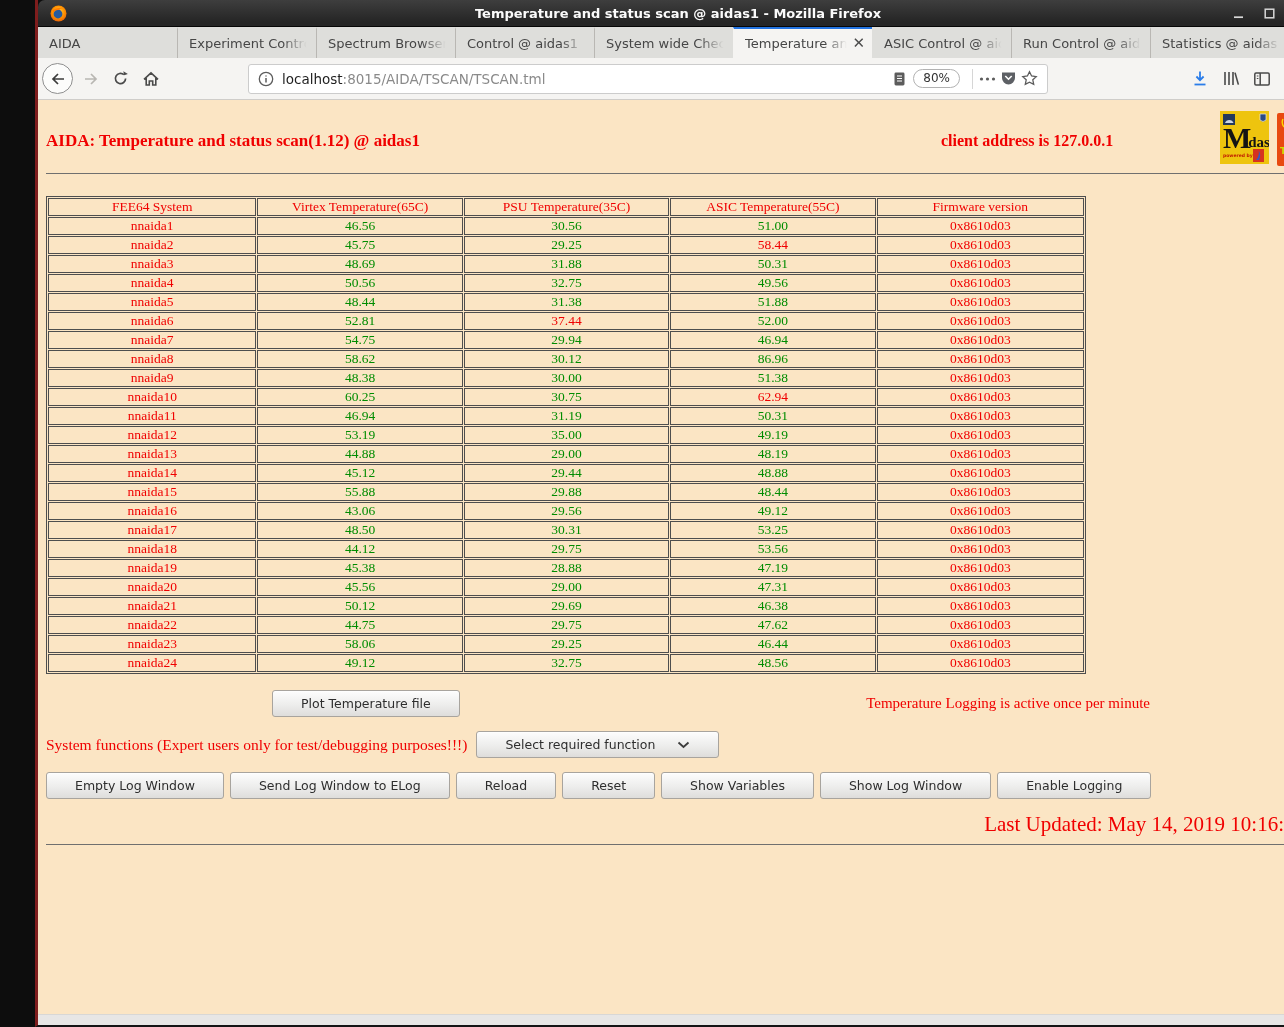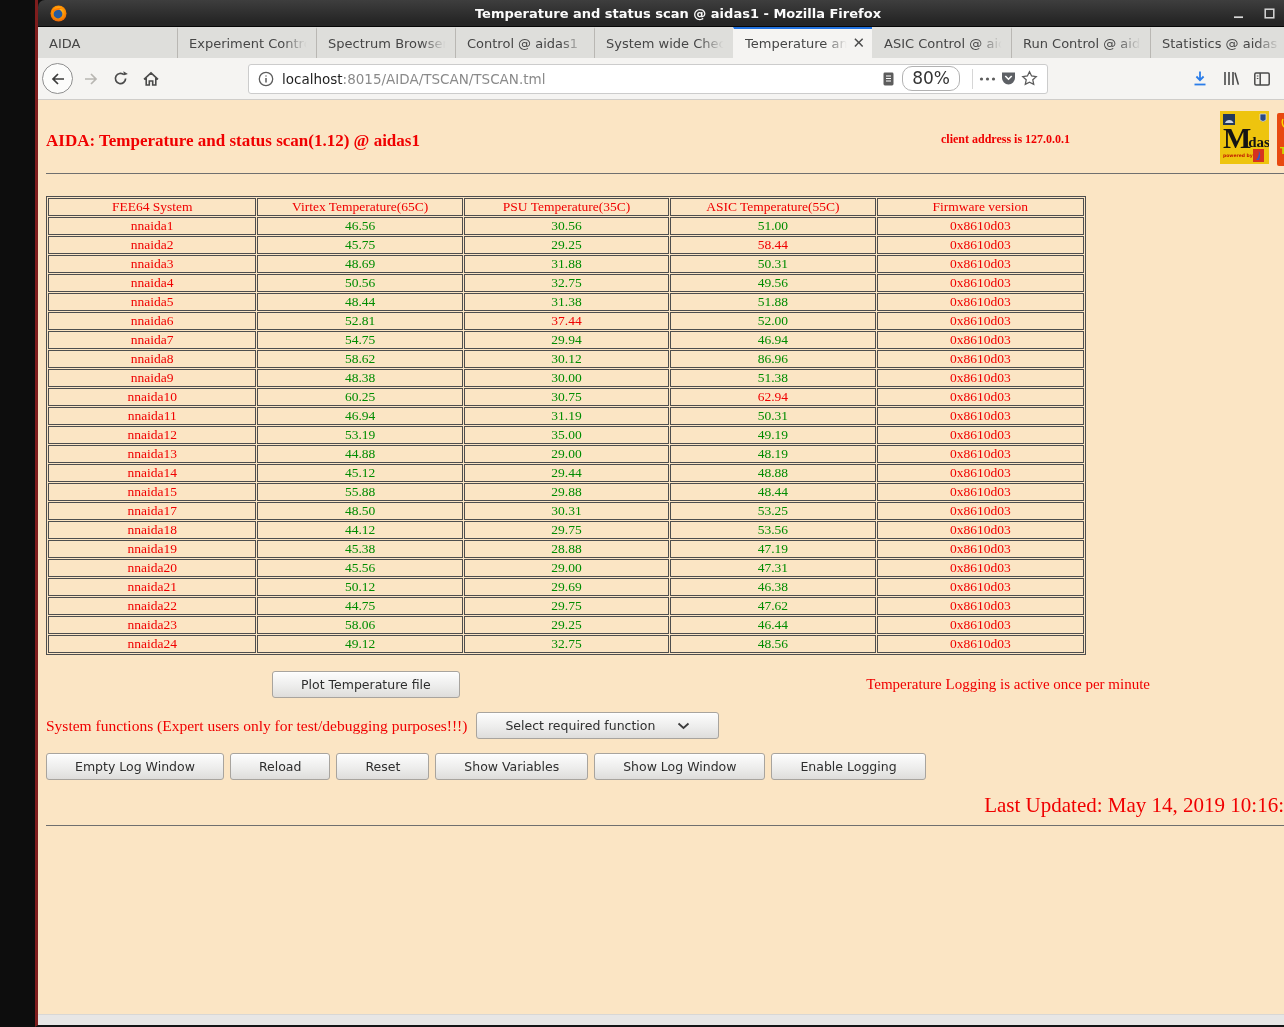--- a/index.html
+++ b/index.html
@@ -35,32 +35,32 @@
   .navbar { height:42px; flex:0 0 42px; background:#f5f4f2; border-bottom:1px solid #cfcdca;
             display:flex; align-items:center; padding:0 4px; }
   .nav-btn { display:flex; align-items:center; justify-content:center; }
   .back-circle { width:31px; height:31px; border-radius:50%; border:1px solid #8f8f8f;
                  background:#fcfcfb; display:flex; align-items:center; justify-content:center; }
   .nav-gap { width:10px; } .nav-gap-sm { width:13px; }
   .urlbar { margin-left:88px; width:800px; height:30px; background:#fff; border:1px solid #ccc;
             border-radius:3px; display:flex; align-items:center; padding:0 9px; }
   .url-text { flex:1; font-size:13.5px; color:#8a8a8a; margin-left:8px; white-space:nowrap; overflow:hidden; }
   .url-host { color:#1f1f1f; }
-  .zoom-pill { border:1px solid #b2b2b2; border-radius:10px; font-size:17px; color:#333;
+  .zoom-pill { border:1px solid #b2b2b2; border-radius:10px; font-size:12px; color:#333;
                padding:1px 9px 2px; margin:0 6px; }
   .url-sep { width:1px; height:20px; background:#d6d6d6; margin:0 6px; }
   .toolbar-icons { margin-left:auto; display:flex; align-items:center; gap:13px; }
   .tb-sep { width:1px; height:22px; background:#d2d0cd; }
 
   
   .content { flex:1 1 auto; background:#fbe5c4; font-family:"Liberation Serif","DejaVu Serif",serif;
              overflow:hidden; }
   .page-header { position:relative; height:73px; }
   .page-title { position:absolute; left:8px; top:31px; margin:0; font-size:17px; font-weight:bold; color:#f00000; }
-  .client-address { position:absolute; left:903px; top:32px; font-size:12px; font-weight:bold; color:#f00000; }
+  .client-address { position:absolute; left:903px; top:32px; font-size:16px; font-weight:bold; color:#f00000; }
   .logos { position:absolute; right:7px; top:11px; display:flex; gap:8px; align-items:flex-start; }
   hr.rule { border:none; border-top:1px solid #6f6f6f; margin:0 8px; }
 
   table.temp-table { width:1040px; margin:22px 8px 0; border-collapse:separate; border-spacing:1px;
                      border:1px solid #4e4e4e; }
   .temp-table th, .temp-table td { border:1px solid #4e4e4e; height:16px; padding:0 3px;
                                    font-size:13.5px; font-weight:normal; text-align:center;
                                    font-family:"Liberation Serif","DejaVu Serif",serif; }
   .c-red { color:#f00000; } .c-green { color:#008c00; }
 
@@ -402,20 +402,27 @@
             <td class="c-red">0x8610d03</td>
           </tr>
           <tr>
             <td class="c-red">nnaida15</td>
             <td class="c-green">55.88</td>
             <td class="c-green">29.88</td>
             <td class="c-green">48.44</td>
             <td class="c-red">0x8610d03</td>
           </tr>
           <tr>
+            <td class="c-red">nnaida16</td>
+            <td class="c-green">43.06</td>
+            <td class="c-green">29.56</td>
+            <td class="c-green">49.12</td>
+            <td class="c-red">0x8610d03</td>
+          </tr>
+          <tr>
             <td class="c-red">nnaida17</td>
             <td class="c-green">48.50</td>
             <td class="c-green">30.31</td>
             <td class="c-green">53.25</td>
             <td class="c-red">0x8610d03</td>
           </tr>
           <tr>
             <td class="c-red">nnaida18</td>
             <td class="c-green">44.12</td>
             <td class="c-green">29.75</td>
@@ -479,20 +486,21 @@
         <span>
           <svg width="13" height="8">
               <path d="M1.5 1.5 L6.5 6 L11.5 1.5" stroke="#3c3c3c" stroke-width="1.8" fill="none"></path>
             </svg>
         </span>
       </button>
     </div>
 
     <div class="button-row">
         <button class="gtk-btn">Empty Log Window</button>
+        <button class="gtk-btn">Send Log Window to ELog</button>
         <button class="gtk-btn">Reload</button>
         <button class="gtk-btn">Reset</button>
         <button class="gtk-btn">Show Variables</button>
         <button class="gtk-btn">Show Log Window</button>
         <button class="gtk-btn">Enable Logging</button>
       </div>
 
     <div class="last-updated">Last Updated: May 14, 2019 10:16:30</div>
 
     <hr class="rule2">

